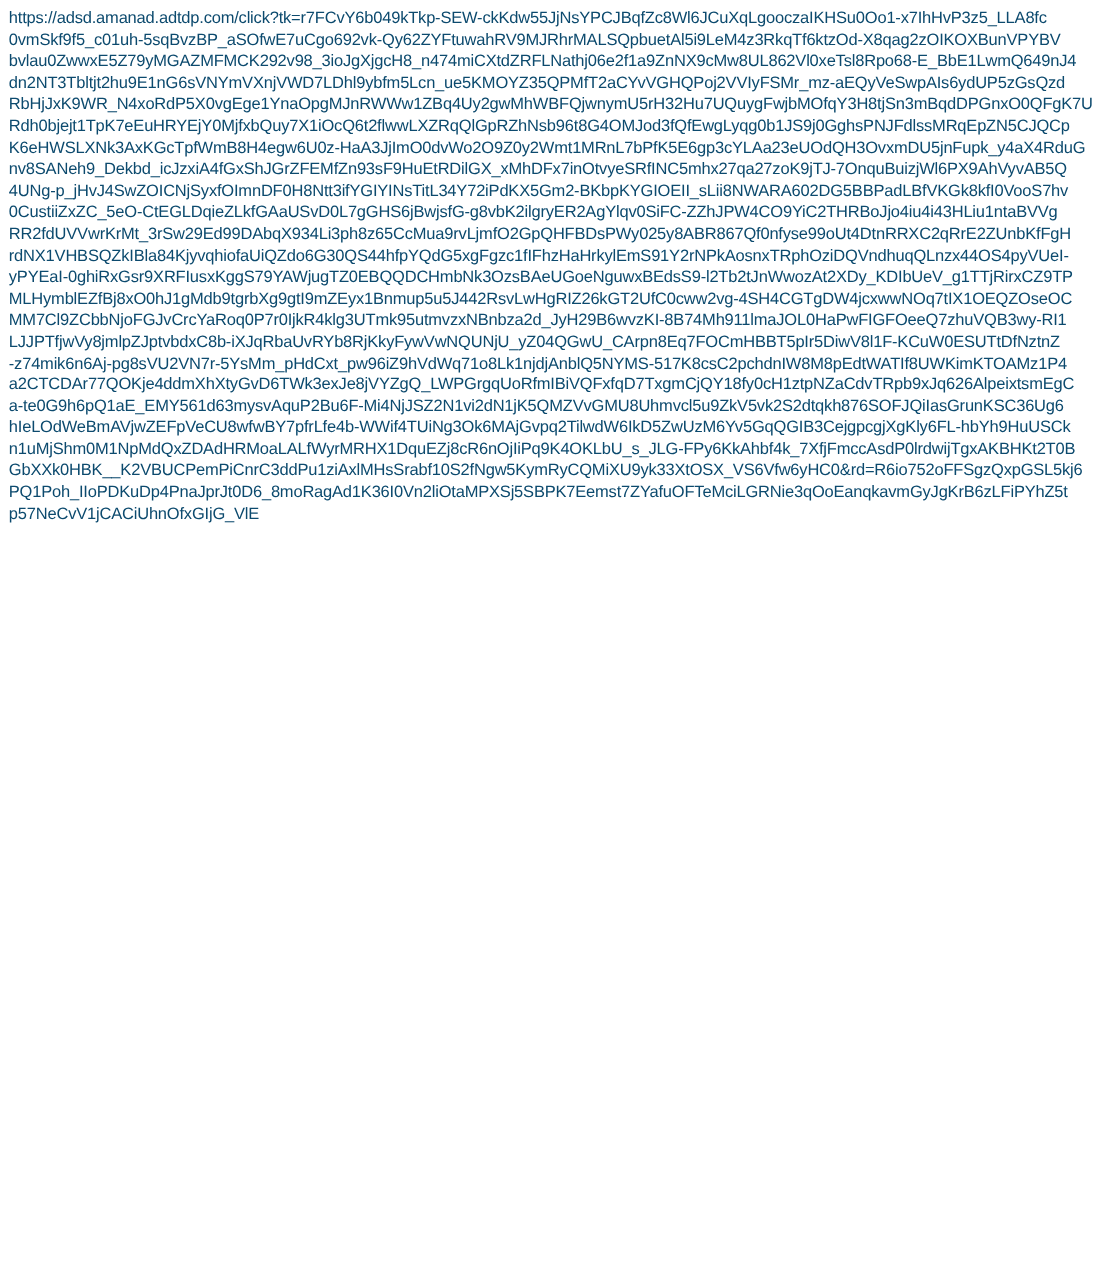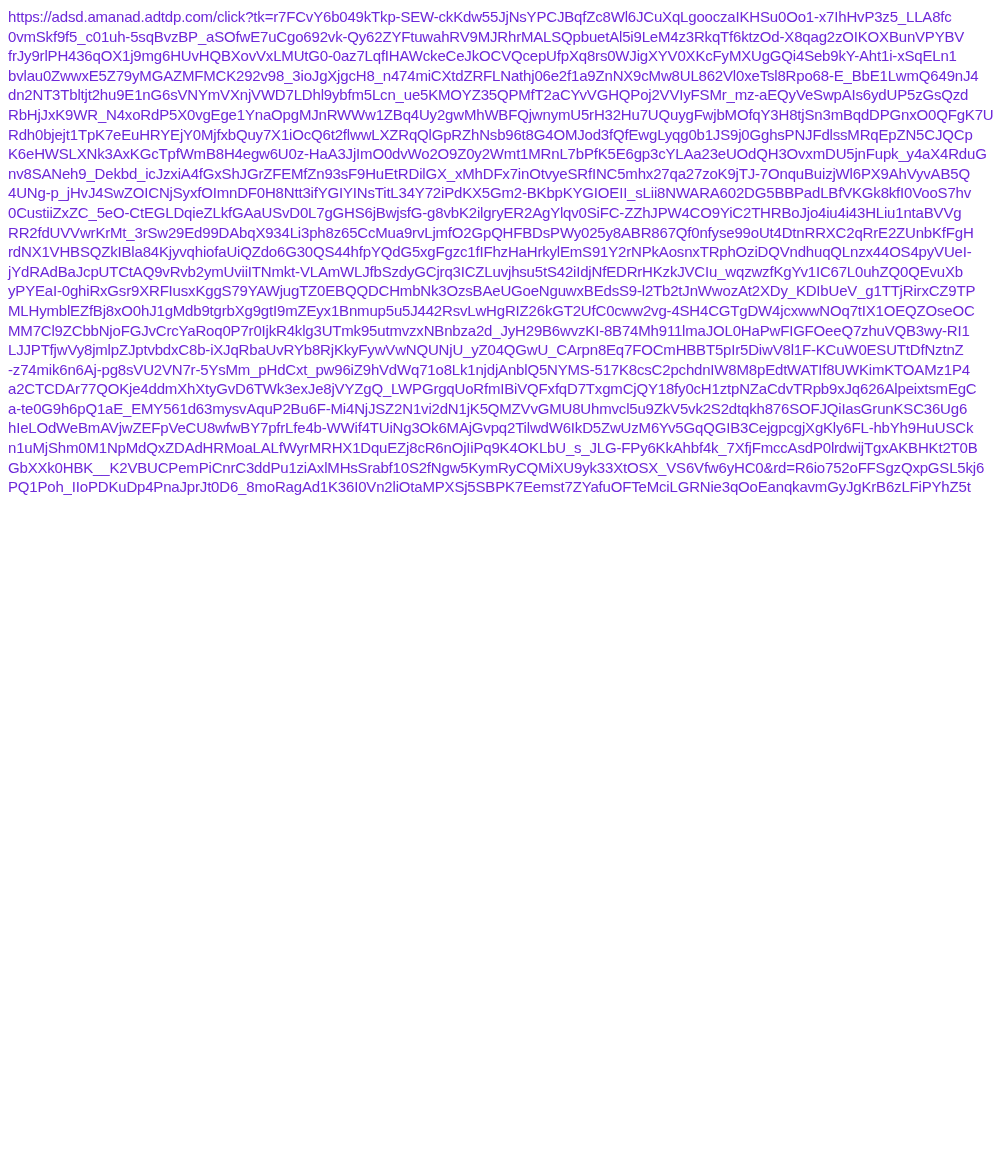--- a/index.html
+++ b/index.html
@@ -8,52 +8,51 @@
     background: #ffffff;
   }
   body {
     width: 1000px;
     height: 1160px;
     overflow: hidden;
     font-family: "Liberation Sans", "DejaVu Sans", sans-serif;
   }
   .url-text {
     margin: 7px 8px 0 8px;
-    color: #6d28d9;
+    color: #0c4a6e;
     font-size: 15px;
     line-height: 19.6px;
     letter-spacing: -0.18px;
   }
   .url-line {
     white-space: nowrap;
     height: 19.6px;
   }
 </style>
 </head>
 <body>
 
 <div class="url-text">
   <div class="url-line">https://adsd.amanad.adtdp.com/click?tk=r7FCvY6b049kTkp-SEW-ckKdw55JjNsYPCJBqfZc8Wl6JCuXqLgooczaIKHSu0Oo1-x7IhHvP3z5_LLA8fc</div>
   <div class="url-line">0vmSkf9f5_c01uh-5sqBvzBP_aSOfwE7uCgo692vk-Qy62ZYFtuwahRV9MJRhrMALSQpbuetAl5i9LeM4z3RkqTf6ktzOd-X8qag2zOIKOXBunVPYBV</div>
-  <div class="url-line">frJy9rlPH436qOX1j9mg6HUvHQBXovVxLMUtG0-0az7LqfIHAWckeCeJkOCVQcepUfpXq8rs0WJigXYV0XKcFyMXUgGQi4Seb9kY-Aht1i-xSqELn1</div>
   <div class="url-line">bvlau0ZwwxE5Z79yMGAZMFMCK292v98_3ioJgXjgcH8_n474miCXtdZRFLNathj06e2f1a9ZnNX9cMw8UL862Vl0xeTsl8Rpo68-E_BbE1LwmQ649nJ4</div>
   <div class="url-line">dn2NT3Tbltjt2hu9E1nG6sVNYmVXnjVWD7LDhl9ybfm5Lcn_ue5KMOYZ35QPMfT2aCYvVGHQPoj2VVIyFSMr_mz-aEQyVeSwpAIs6ydUP5zGsQzd</div>
   <div class="url-line">RbHjJxK9WR_N4xoRdP5X0vgEge1YnaOpgMJnRWWw1ZBq4Uy2gwMhWBFQjwnymU5rH32Hu7UQuygFwjbMOfqY3H8tjSn3mBqdDPGnxO0QFgK7U</div>
   <div class="url-line">Rdh0bjejt1TpK7eEuHRYEjY0MjfxbQuy7X1iOcQ6t2flwwLXZRqQlGpRZhNsb96t8G4OMJod3fQfEwgLyqg0b1JS9j0GghsPNJFdlssMRqEpZN5CJQCp</div>
   <div class="url-line">K6eHWSLXNk3AxKGcTpfWmB8H4egw6U0z-HaA3JjImO0dvWo2O9Z0y2Wmt1MRnL7bPfK5E6gp3cYLAa23eUOdQH3OvxmDU5jnFupk_y4aX4RduG</div>
   <div class="url-line">nv8SANeh9_Dekbd_icJzxiA4fGxShJGrZFEMfZn93sF9HuEtRDilGX_xMhDFx7inOtvyeSRfINC5mhx27qa27zoK9jTJ-7OnquBuizjWl6PX9AhVyvAB5Q</div>
   <div class="url-line">4UNg-p_jHvJ4SwZOICNjSyxfOImnDF0H8Ntt3ifYGIYINsTitL34Y72iPdKX5Gm2-BKbpKYGIOEII_sLii8NWARA602DG5BBPadLBfVKGk8kfI0VooS7hv</div>
   <div class="url-line">0CustiiZxZC_5eO-CtEGLDqieZLkfGAaUSvD0L7gGHS6jBwjsfG-g8vbK2ilgryER2AgYlqv0SiFC-ZZhJPW4CO9YiC2THRBoJjo4iu4i43HLiu1ntaBVVg</div>
   <div class="url-line">RR2fdUVVwrKrMt_3rSw29Ed99DAbqX934Li3ph8z65CcMua9rvLjmfO2GpQHFBDsPWy025y8ABR867Qf0nfyse99oUt4DtnRRXC2qRrE2ZUnbKfFgH</div>
   <div class="url-line">rdNX1VHBSQZkIBla84KjyvqhiofaUiQZdo6G30QS44hfpYQdG5xgFgzc1fIFhzHaHrkylEmS91Y2rNPkAosnxTRphOziDQVndhuqQLnzx44OS4pyVUeI-</div>
-  <div class="url-line">jYdRAdBaJcpUTCtAQ9vRvb2ymUviiITNmkt-VLAmWLJfbSzdyGCjrq3ICZLuvjhsu5tS42iIdjNfEDRrHKzkJVCIu_wqzwzfKgYv1IC67L0uhZQ0QEvuXb</div>
   <div class="url-line">yPYEaI-0ghiRxGsr9XRFIusxKggS79YAWjugTZ0EBQQDCHmbNk3OzsBAeUGoeNguwxBEdsS9-l2Tb2tJnWwozAt2XDy_KDIbUeV_g1TTjRirxCZ9TP</div>
   <div class="url-line">MLHymblEZfBj8xO0hJ1gMdb9tgrbXg9gtI9mZEyx1Bnmup5u5J442RsvLwHgRIZ26kGT2UfC0cww2vg-4SH4CGTgDW4jcxwwNOq7tIX1OEQZOseOC</div>
   <div class="url-line">MM7Cl9ZCbbNjoFGJvCrcYaRoq0P7r0IjkR4klg3UTmk95utmvzxNBnbza2d_JyH29B6wvzKI-8B74Mh911lmaJOL0HaPwFIGFOeeQ7zhuVQB3wy-RI1</div>
   <div class="url-line">LJJPTfjwVy8jmlpZJptvbdxC8b-iXJqRbaUvRYb8RjKkyFywVwNQUNjU_yZ04QGwU_CArpn8Eq7FOCmHBBT5pIr5DiwV8l1F-KCuW0ESUTtDfNztnZ</div>
   <div class="url-line">-z74mik6n6Aj-pg8sVU2VN7r-5YsMm_pHdCxt_pw96iZ9hVdWq71o8Lk1njdjAnblQ5NYMS-517K8csC2pchdnIW8M8pEdtWATIf8UWKimKTOAMz1P4</div>
   <div class="url-line">a2CTCDAr77QOKje4ddmXhXtyGvD6TWk3exJe8jVYZgQ_LWPGrgqUoRfmIBiVQFxfqD7TxgmCjQY18fy0cH1ztpNZaCdvTRpb9xJq626AlpeixtsmEgC</div>
   <div class="url-line">a-te0G9h6pQ1aE_EMY561d63mysvAquP2Bu6F-Mi4NjJSZ2N1vi2dN1jK5QMZVvGMU8Uhmvcl5u9ZkV5vk2S2dtqkh876SOFJQiIasGrunKSC36Ug6</div>
   <div class="url-line">hIeLOdWeBmAVjwZEFpVeCU8wfwBY7pfrLfe4b-WWif4TUiNg3Ok6MAjGvpq2TilwdW6IkD5ZwUzM6Yv5GqQGIB3CejgpcgjXgKly6FL-hbYh9HuUSCk</div>
   <div class="url-line">n1uMjShm0M1NpMdQxZDAdHRMoaLALfWyrMRHX1DquEZj8cR6nOjIiPq9K4OKLbU_s_JLG-FPy6KkAhbf4k_7XfjFmccAsdP0lrdwijTgxAKBHKt2T0B</div>
   <div class="url-line">GbXXk0HBK__K2VBUCPemPiCnrC3ddPu1ziAxlMHsSrabf10S2fNgw5KymRyCQMiXU9yk33XtOSX_VS6Vfw6yHC0&amp;rd=R6io752oFFSgzQxpGSL5kj6</div>
   <div class="url-line">PQ1Poh_IIoPDKuDp4PnaJprJt0D6_8moRagAd1K36I0Vn2liOtaMPXSj5SBPK7Eemst7ZYafuOFTeMciLGRNie3qOoEanqkavmGyJgKrB6zLFiPYhZ5t</div>
+  <div class="url-line">p57NeCvV1jCACiUhnOfxGIjG_VlE</div>
 </div>
 
 </body></html>

